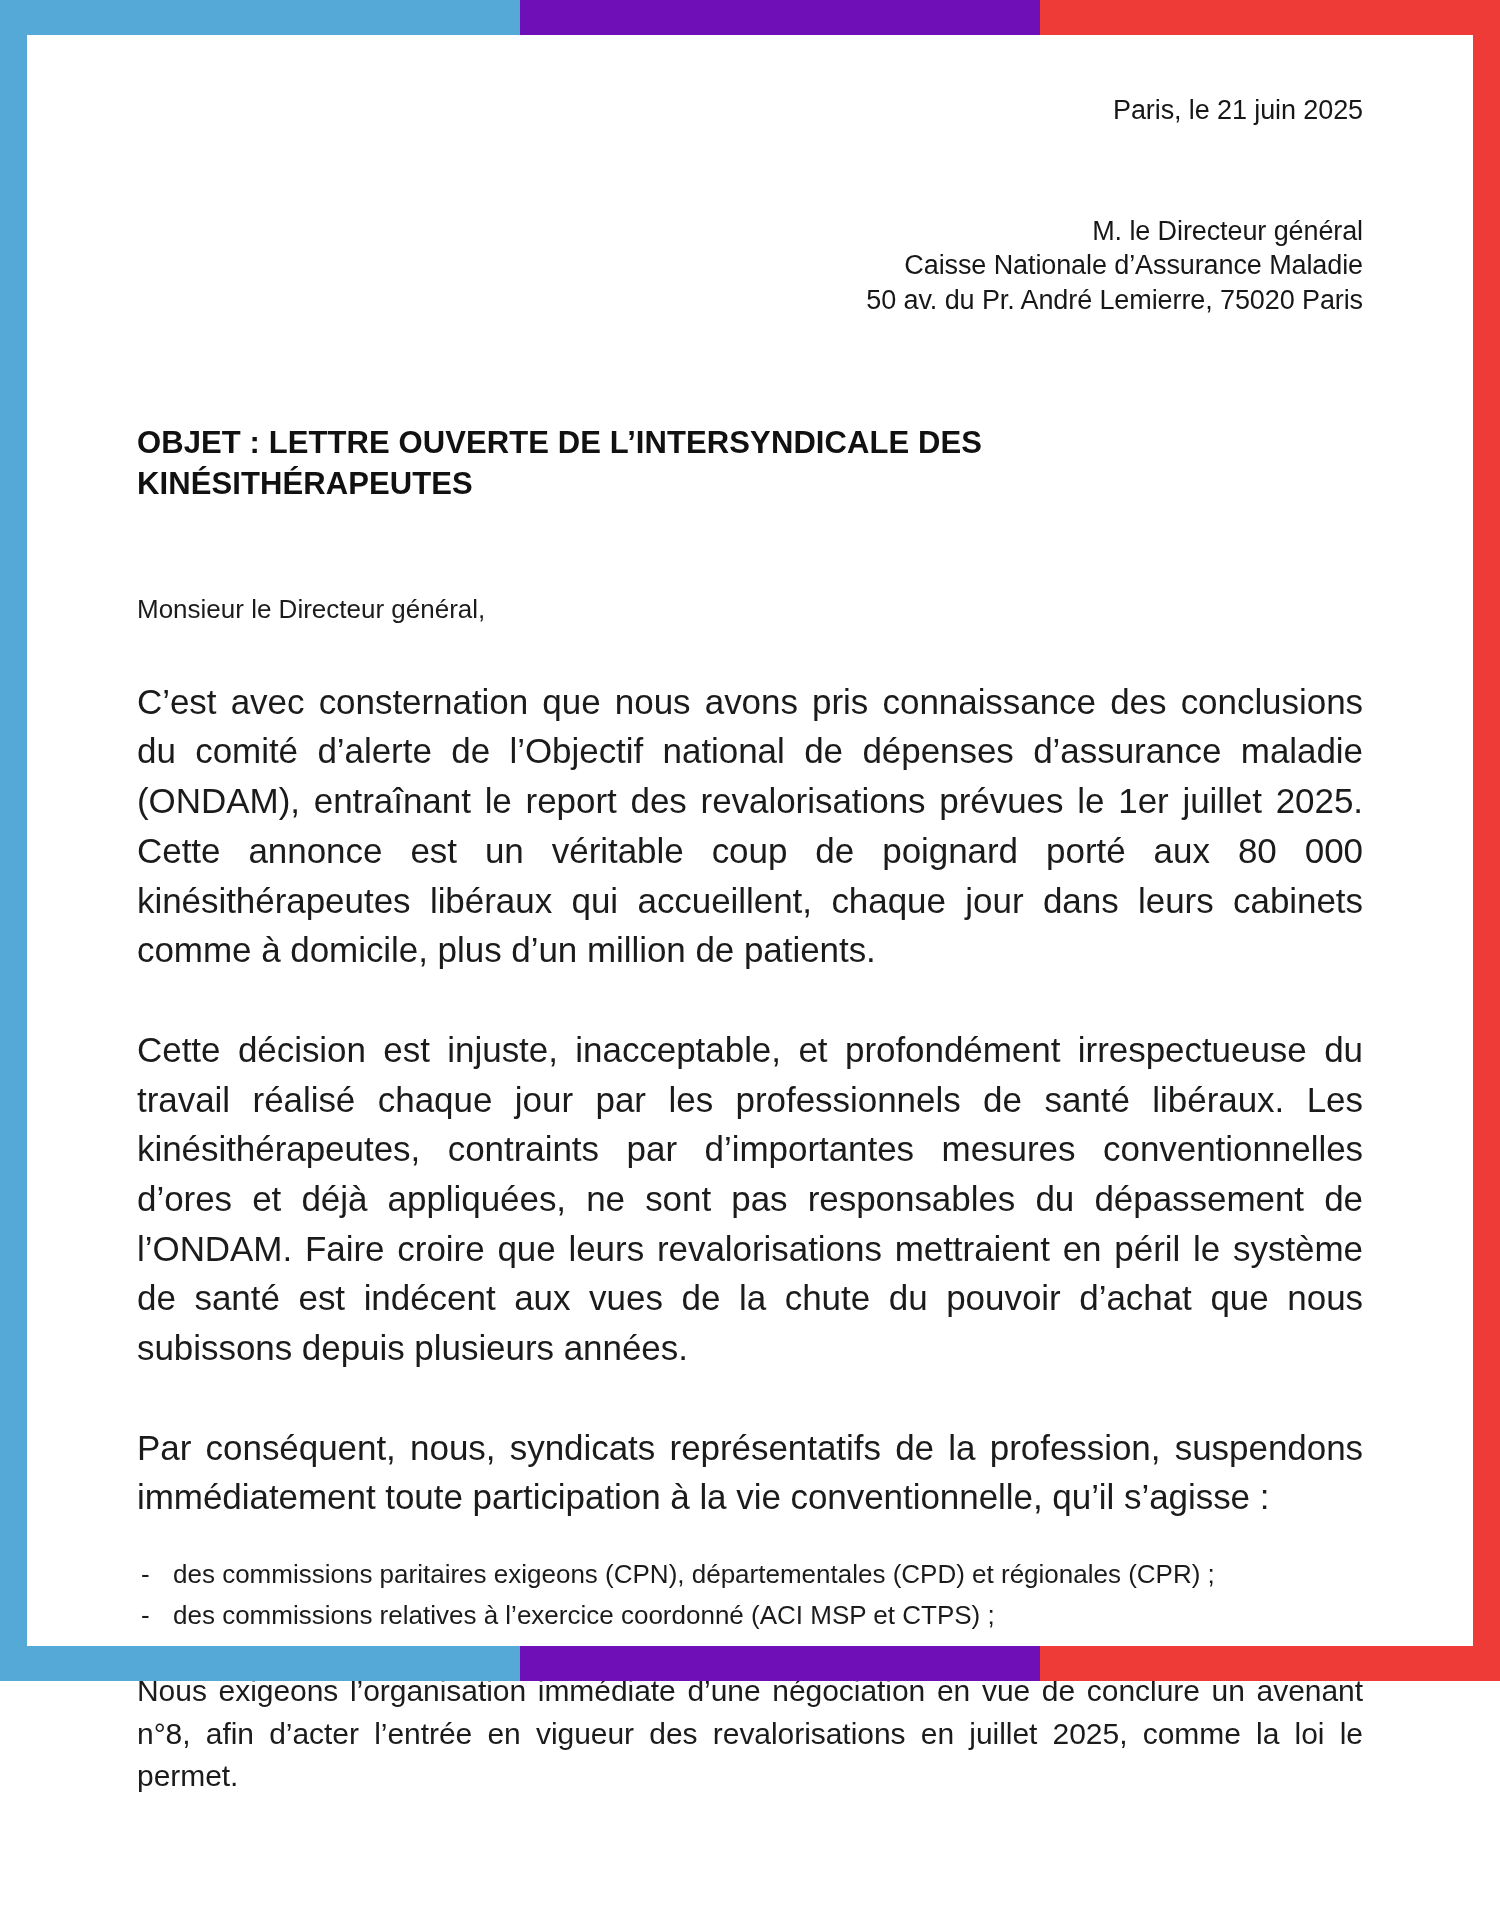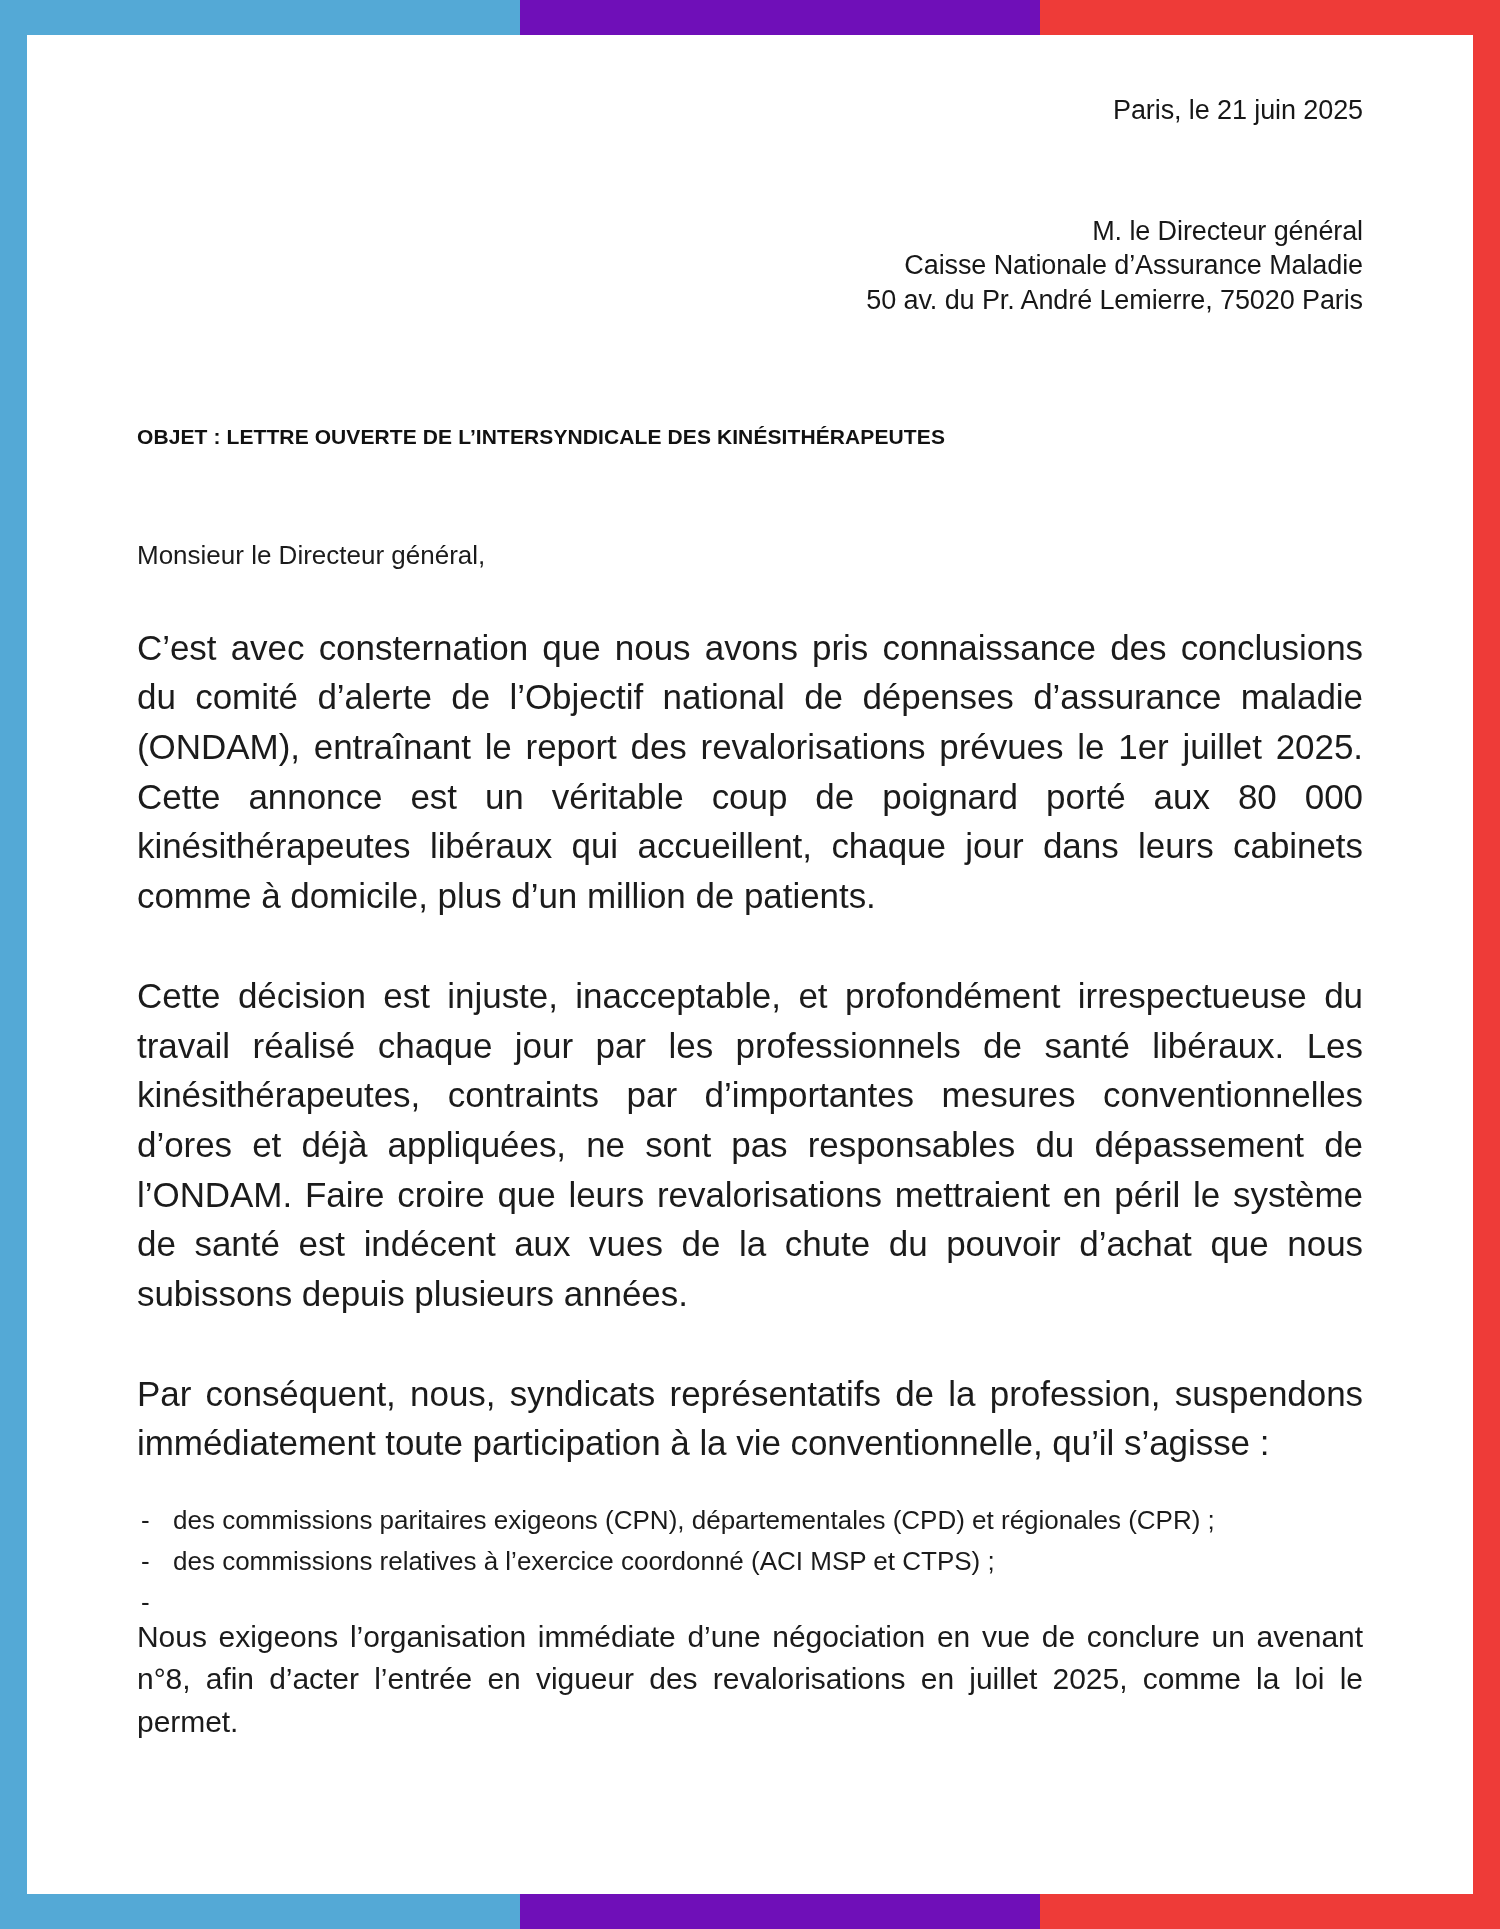--- a/index.html
+++ b/index.html
@@ -11,21 +11,21 @@
     height: 1929px;
     background: #ffffff;
     font-family: "Liberation Sans", sans-serif;
     overflow: hidden;
   }
 
   
   .page {
     position: relative;
     width: 1500px;
-    height: 1929px;
+    height: 1681px;
     background: #22c55e;
     box-sizing: border-box;
   }
 
   
   .edge-left,
   .edge-right {
     position: absolute;
     top: 0;
     bottom: 0;
@@ -70,21 +70,21 @@
   .date-line {
     margin: 0 0 86px 0;
   }
   .recipient {
     margin: 0;
   }
   .recipient div { white-space: nowrap; }
 
   .subject {
     margin: 106px 0 0 0;
-    font-size: 21px;
+    font-size: 31px;
     font-weight: 700;
     line-height: 1.32;
     letter-spacing: 0.1px;
     color: #111111;
     text-transform: uppercase;
     max-width: 1150px;
   }
 
   .salutation {
     margin: 88px 0 0 0;

